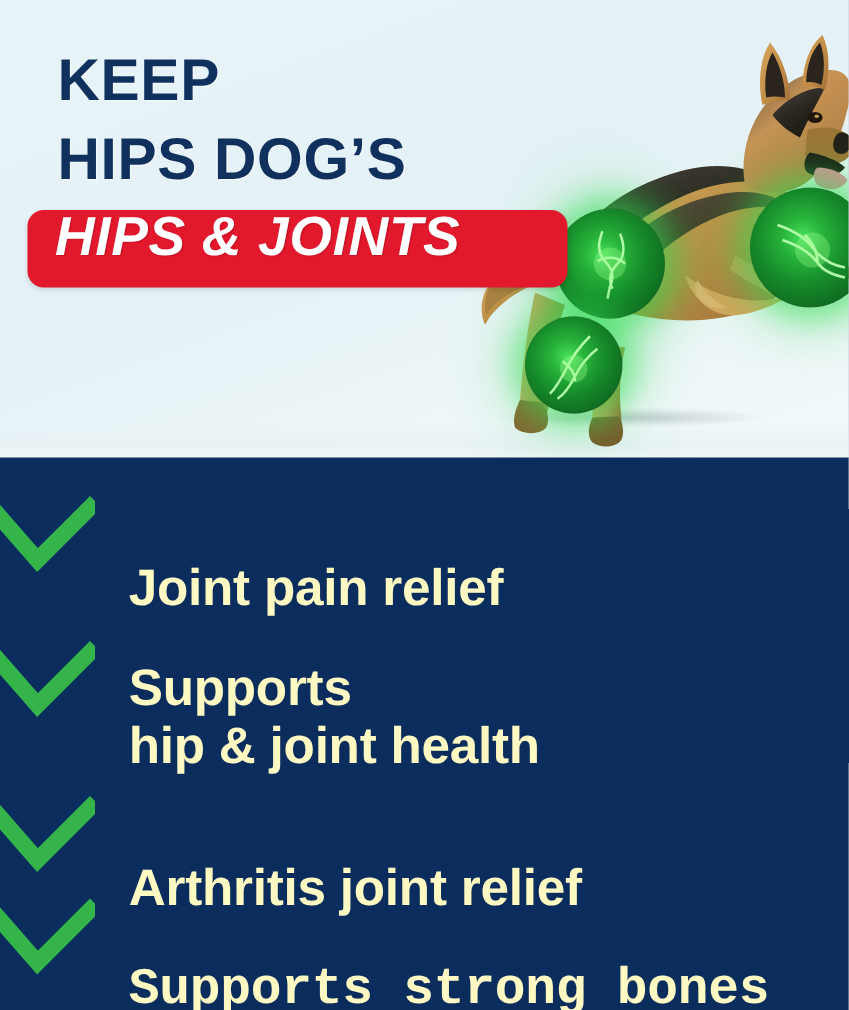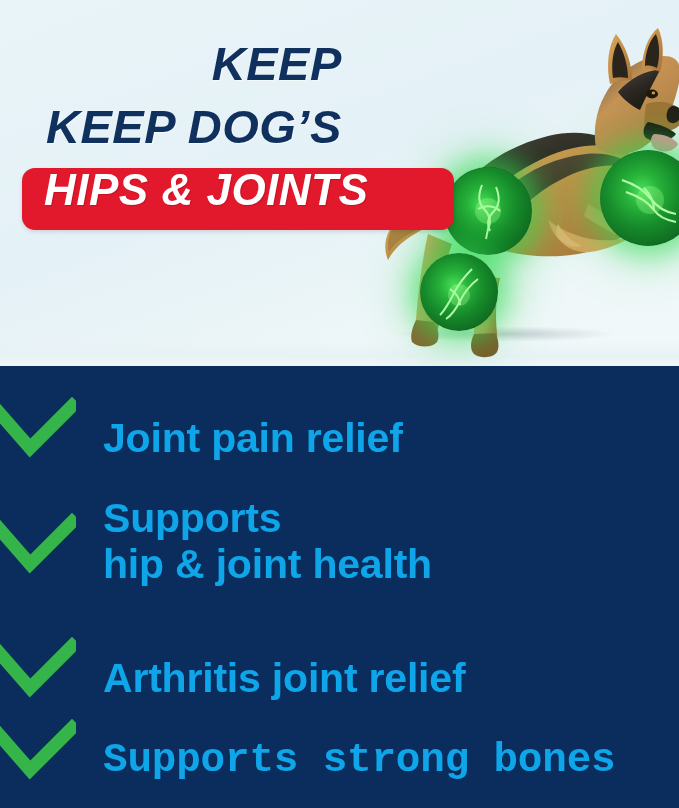--- a/index.html
+++ b/index.html
@@ -16,27 +16,26 @@
     background:linear-gradient(160deg,#e9f4f8 0%,#e4f1f6 45%,#edf6f8 75%,#f3f9fa 100%);
     overflow:hidden;
   }
   .hero-fade{
     position:absolute;left:0;bottom:0;width:679px;height:26px;
     background:linear-gradient(to bottom,rgba(226,240,245,0) 0%,#e8f2f5 60%,#eef5f7 100%);
   }
 
   .headline{position:absolute;left:46px;top:40px;z-index:6;}
   .hl-line{
-    font-weight:bold;font-style:italic;
+    font-weight:bold;
     color:#10315e;
     letter-spacing:0.5px;
     line-height:1;
     text-shadow:1px 1px 0 rgba(255,255,255,.55);
     white-space:nowrap;
-    text-align:right;
   }
   .hl1{font-size:47px;margin:0 0 16px 0;}
   .hl2{font-size:47px;margin:0;}
 
   .ribbon{
     position:absolute;z-index:7;
     background:#e2182c;
     border-radius:13px;
     box-shadow:0 2px 4px rgba(0,0,0,.12);
     display:flex;align-items:flex-start;
@@ -74,22 +73,22 @@
   
   .benefits{
     position:absolute;left:0;top:366px;width:679px;height:442px;
     background:#0a2d5e;
   }
   .b-item{position:absolute;left:0;width:679px;}
   .check{position:absolute;left:-16px;}
   .check svg{display:block;}
   .b-text{
     position:absolute;left:103px;
-    color:#0ea5e9;font-weight:bold;font-size:41px;line-height:1.12;
-    letter-spacing:-0.2px;white-space:pre-line;
+    color:#fef9c3;font-weight:bold;font-size:41px;line-height:1.12;
+    letter-spacing:-0.2px;white-space:pre-line;margin-top:32px;
   }
 
   .i1{top:22px;}
   .i1 .check{top:6px;}
   .i1 .b-text{top:28px;}
 
   .i2{top:124px;}
   .i2 .check{top:20px;}
   .i2 .b-text{top:6px;}
 
@@ -232,21 +231,21 @@
             <path d="M58 26 C50 32 44 40 40 48 C36 56 32 62 26 66"></path>
             <path d="M30 36 C36 40 40 46 40 52"></path>
           </g>
           <circle cx="39" cy="42" r="11" fill="#9cff8c" opacity=".35"></circle>
         </svg>
       </div>
     </div>
 
     <div class="headline">
       <div class="hl-line hl1">KEEP</div>
-      <div class="hl-line hl2">KEEP DOG’S</div>
+      <div class="hl-line hl2">HIPS DOG’S</div>
     </div>
 
     <div class="ribbon ribbon-hips">
       <span>HIPS &amp; JOINTS</span>
     </div>
 
     <div class="hero-fade"></div>
   </div>
 
   <div class="benefits">

